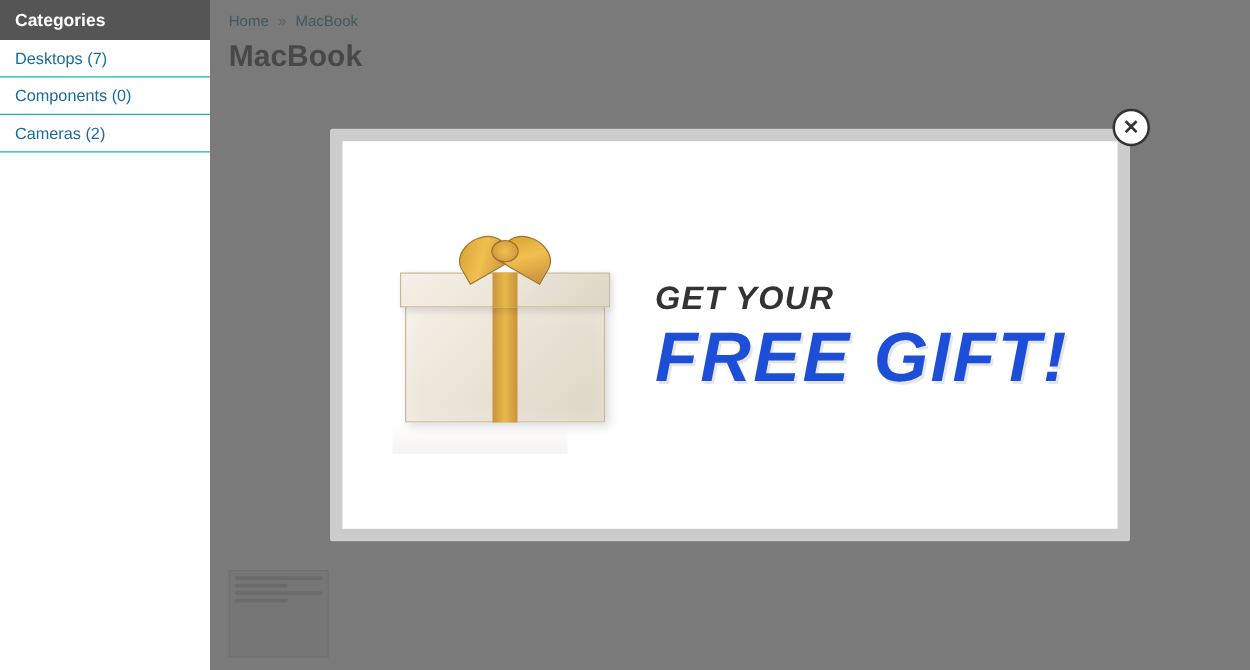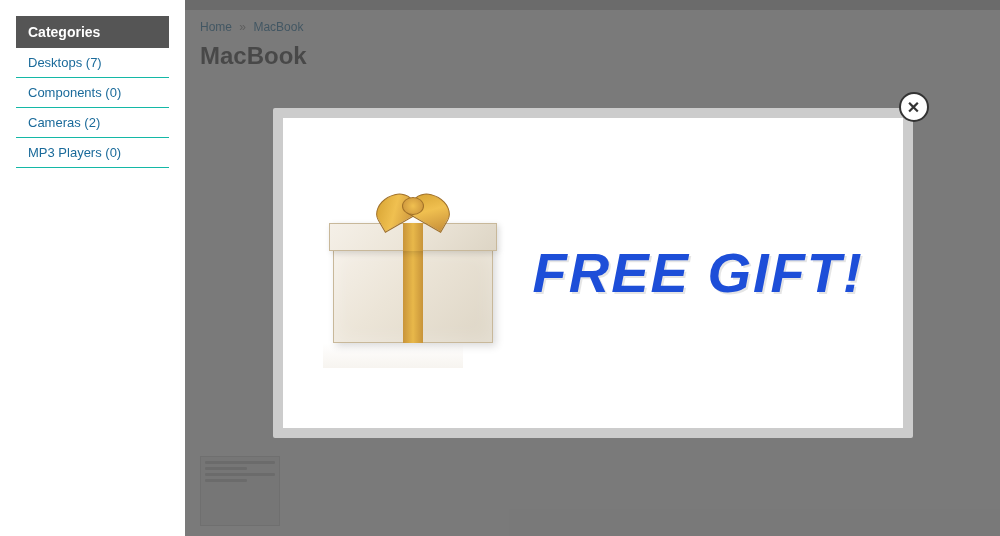--- a/index.html
+++ b/index.html
@@ -8,24 +8,24 @@
       font-size: 13px;
       background: #6b6b6b;
       width: 1000px;
       height: 536px;
       overflow: hidden;
       display: flex;
     }
 
     
     .sidebar {
-      width: 185px;
+      width: 168px;
       background: #fff;
       flex-shrink: 0;
-      padding: 16px;
+      padding: 0;
     }
     .sidebar-title {
       background: #555;
       color: #fff;
       font-weight: bold;
       font-size: 14px;
       padding: 8px 12px;
     }
     .sidebar-item {
       padding: 7px 12px;
@@ -34,21 +34,20 @@
       cursor: pointer;
       font-size: 13px;
     }
 
     
     .main {
       flex: 1;
       background: #f5f5f5;
       padding: 10px 15px;
       position: relative;
-      margin-top: 10px;
     }
     .breadcrumb {
       font-size: 12px;
       margin-bottom: 8px;
       color: #555;
     }
     .breadcrumb a {
       color: #1a6a9a;
       text-decoration: none;
     }
@@ -274,21 +273,20 @@
     }
   </style>
 </head>
 <body>
 
 <div class="sidebar">
   <div class="sidebar-title">Categories</div>
   <div class="sidebar-item">Desktops (7)</div>
   <div class="sidebar-item">Components (0)</div>
   <div class="sidebar-item">Cameras (2)</div>
-  <div class="sidebar-item">MP3 Players (0)</div>
 </div>
 
 <div class="main">
   <div class="breadcrumb">
     <a href="#">Home</a>
     <span class="separator">»</span>
     <a href="#">MacBook</a>
   </div>
   <h1 class="page-title">MacBook</h1>
 
@@ -319,19 +317,20 @@
 
               <div class="ribbon-lid-v"></div>
 
               <div class="box-body"></div>
 
               <div class="ribbon-v"></div>
             </div>
             <div class="gift-reflection"></div>
           </div>
           <div class="promo-text">
+            <div class="get-your-text">GET YOUR</div>
             <div class="free-gift-text">FREE GIFT!</div>
           </div>
         </div>
       </div>
     </div>
   </div>
 </div>
 
 </body></html>

